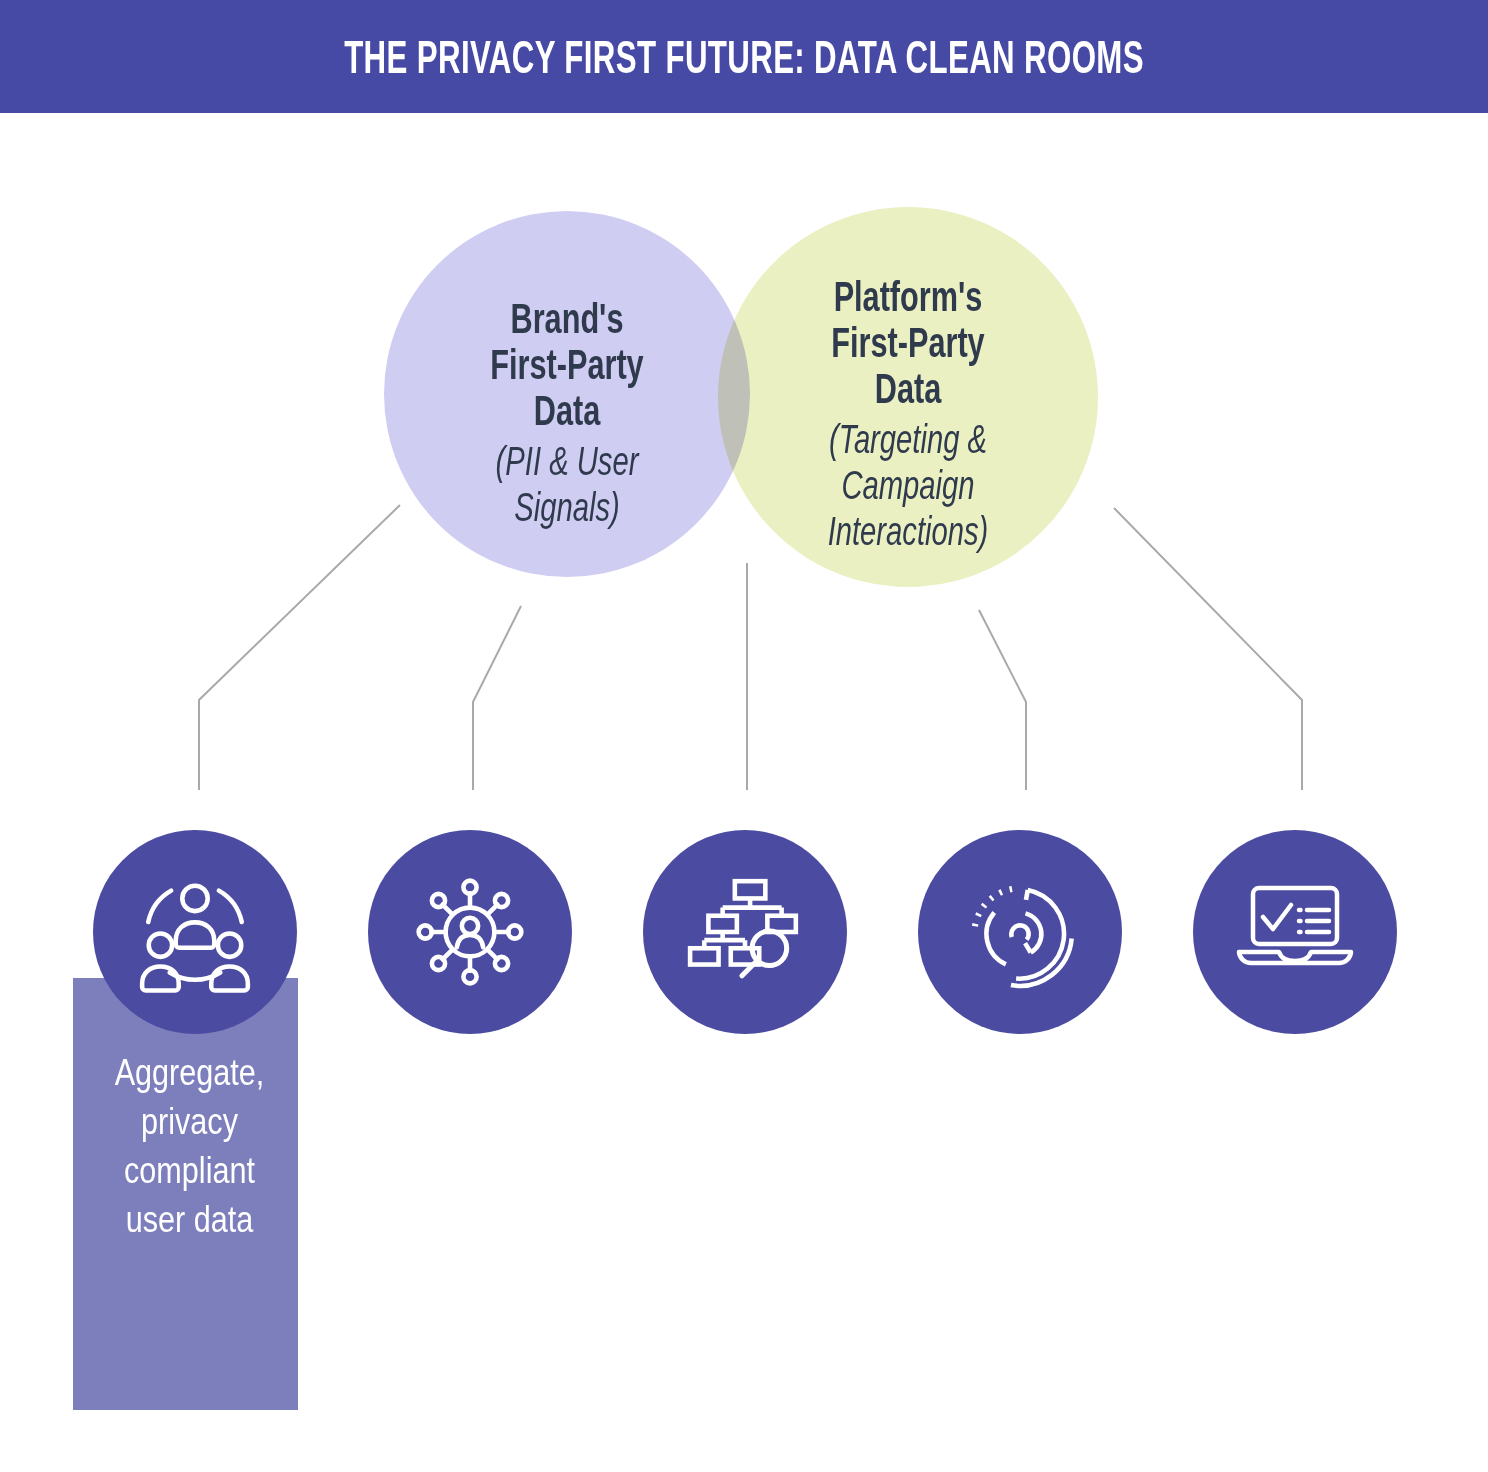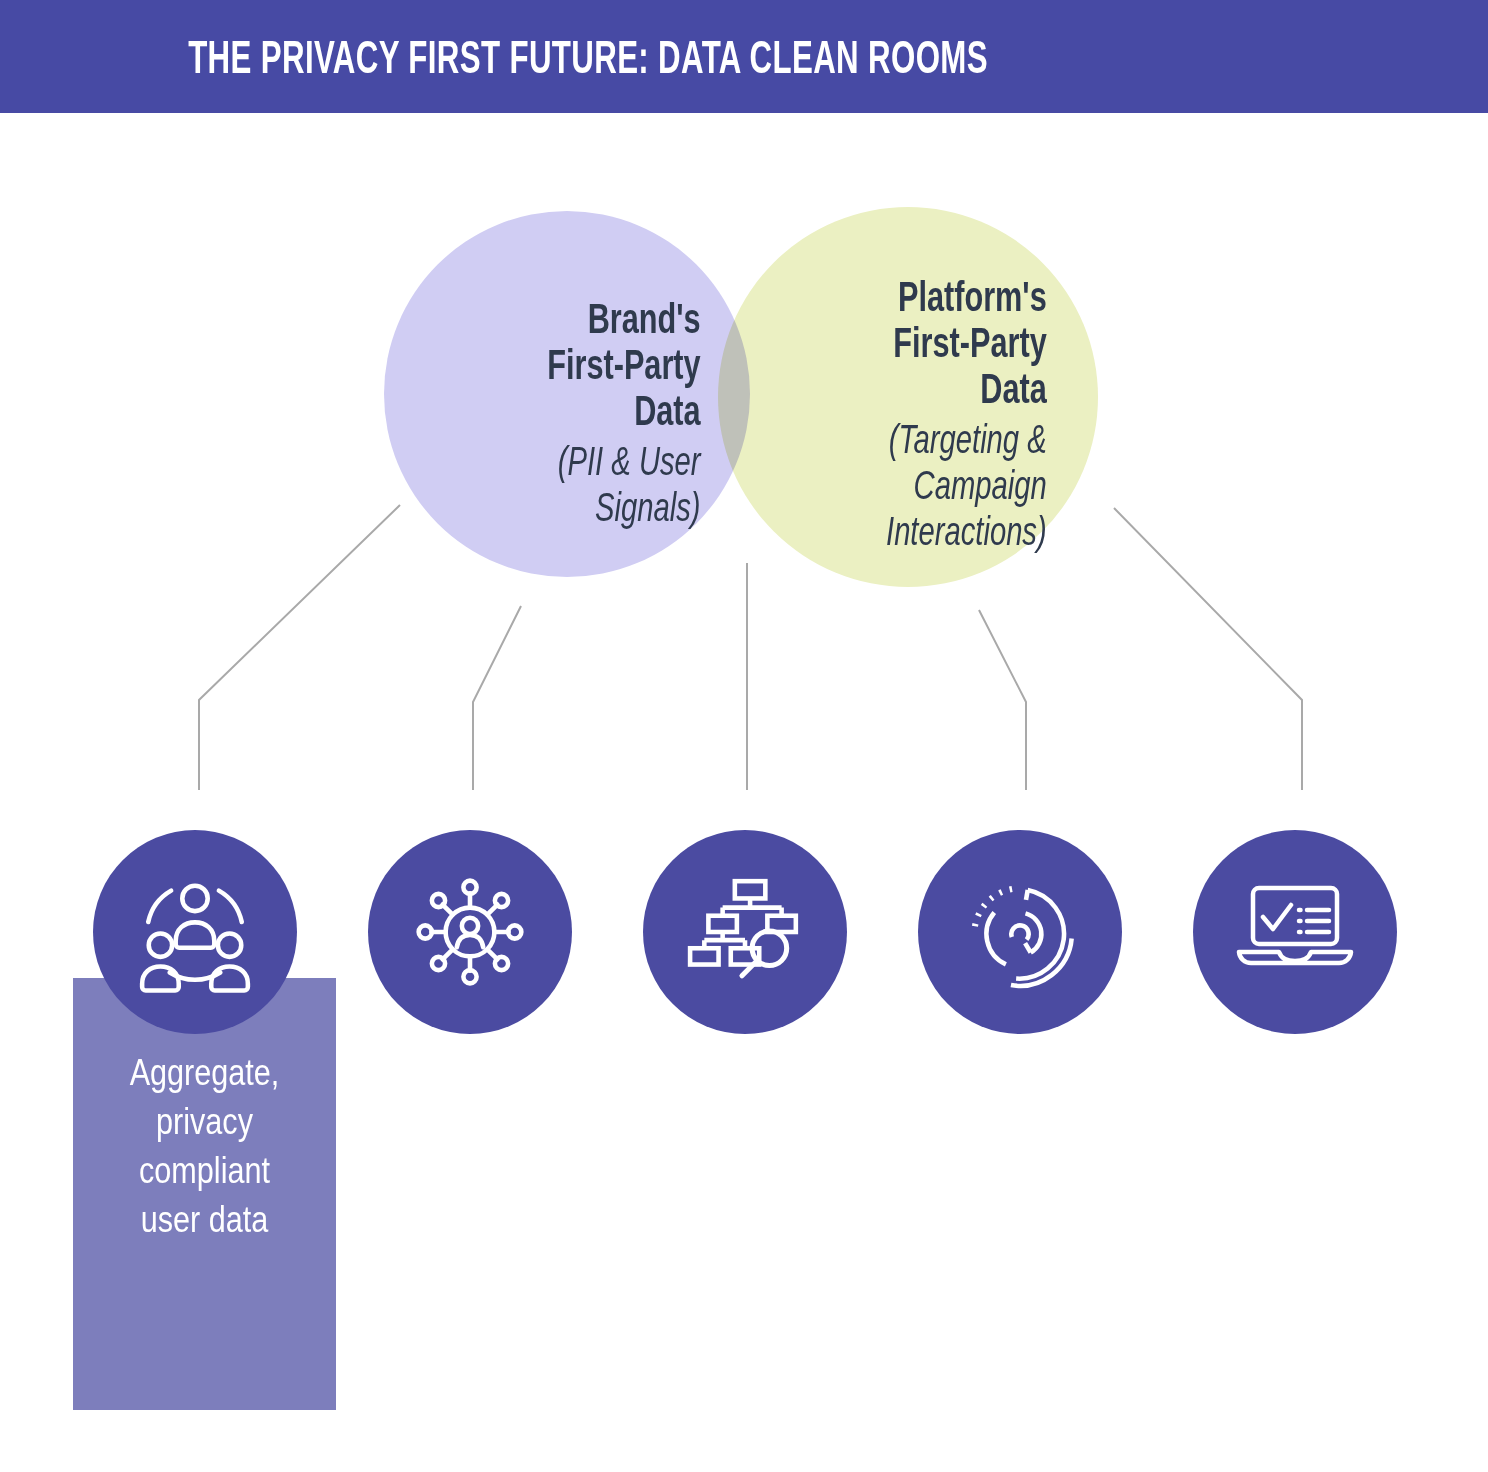--- a/index.html
+++ b/index.html
@@ -3,50 +3,51 @@
 <meta charset="utf-8">
 <style>
   html,body{margin:0;padding:0;}
   body{
     width:1488px;height:1472px;position:relative;overflow:hidden;
     background:#ffffff;font-family:"Liberation Sans",sans-serif;
   }
   
   .header{
     position:absolute;left:0;top:0;width:1488px;height:113px;
-    background:var(--header-bg);display:flex;align-items:center;
+    background:var(--header-bg);display:flex;align-items:center;justify-content:center;
   }
   .title{
     color:#ffffff;font-size:46px;font-weight:700;line-height:1;
     white-space:nowrap;transform:scaleX(.68);transform-origin:50% 50%;
     letter-spacing:.5px;margin:0;
   }
   
   .connectors{position:absolute;left:0;top:0;}
   .connectors path{fill:none;stroke:var(--connector);stroke-width:2;}
   
   .venn-circle{position:absolute;border-radius:50%;mix-blend-mode:multiply;}
   .venn-circle.left{left:384px;top:211px;width:366px;height:366px;background:var(--venn-left);}
   .venn-circle.right{left:718px;top:207px;width:380px;height:380px;background:var(--venn-right);}
-  .venn-label{position:absolute;text-align:right;color:var(--venn-text);}
+  .venn-label{position:absolute;text-align:center;color:var(--venn-text);}
   .venn-label.left{left:384px;top:296px;width:366px;}
   .venn-label.right{left:718px;top:274px;width:380px;}
   .venn-title{
     font-size:42px;line-height:46px;font-weight:600;white-space:pre-line;
     transform:scaleX(.73);transform-origin:50% 0;
   }
   .venn-subtitle{
     font-size:40px;line-height:46px;font-style:italic;font-weight:500;white-space:pre-line;
     transform:scaleX(.73);transform-origin:50% 0;margin-top:4px;
   }
   
   .column{position:absolute;top:830px;width:245px;height:580px;}
   .panel{
-    position:absolute;left:0;top:148px;width:263px;height:432px;
+    position:absolute;left:0;top:148px;width:217px;height:432px;
     background:var(--panel);
+    padding-left:8px;
   }
   .panel-text{
     padding-top:70px;color:#ffffff;font-size:36px;line-height:49px;
     text-align:center;white-space:pre-line;
     transform:scaleX(.85);transform-origin:50% 0;
   }
   .badge{
     position:absolute;left:20px;top:0;width:204px;height:204px;border-radius:50%;
     background:var(--circle-dark);display:flex;align-items:center;justify-content:center;
   }

